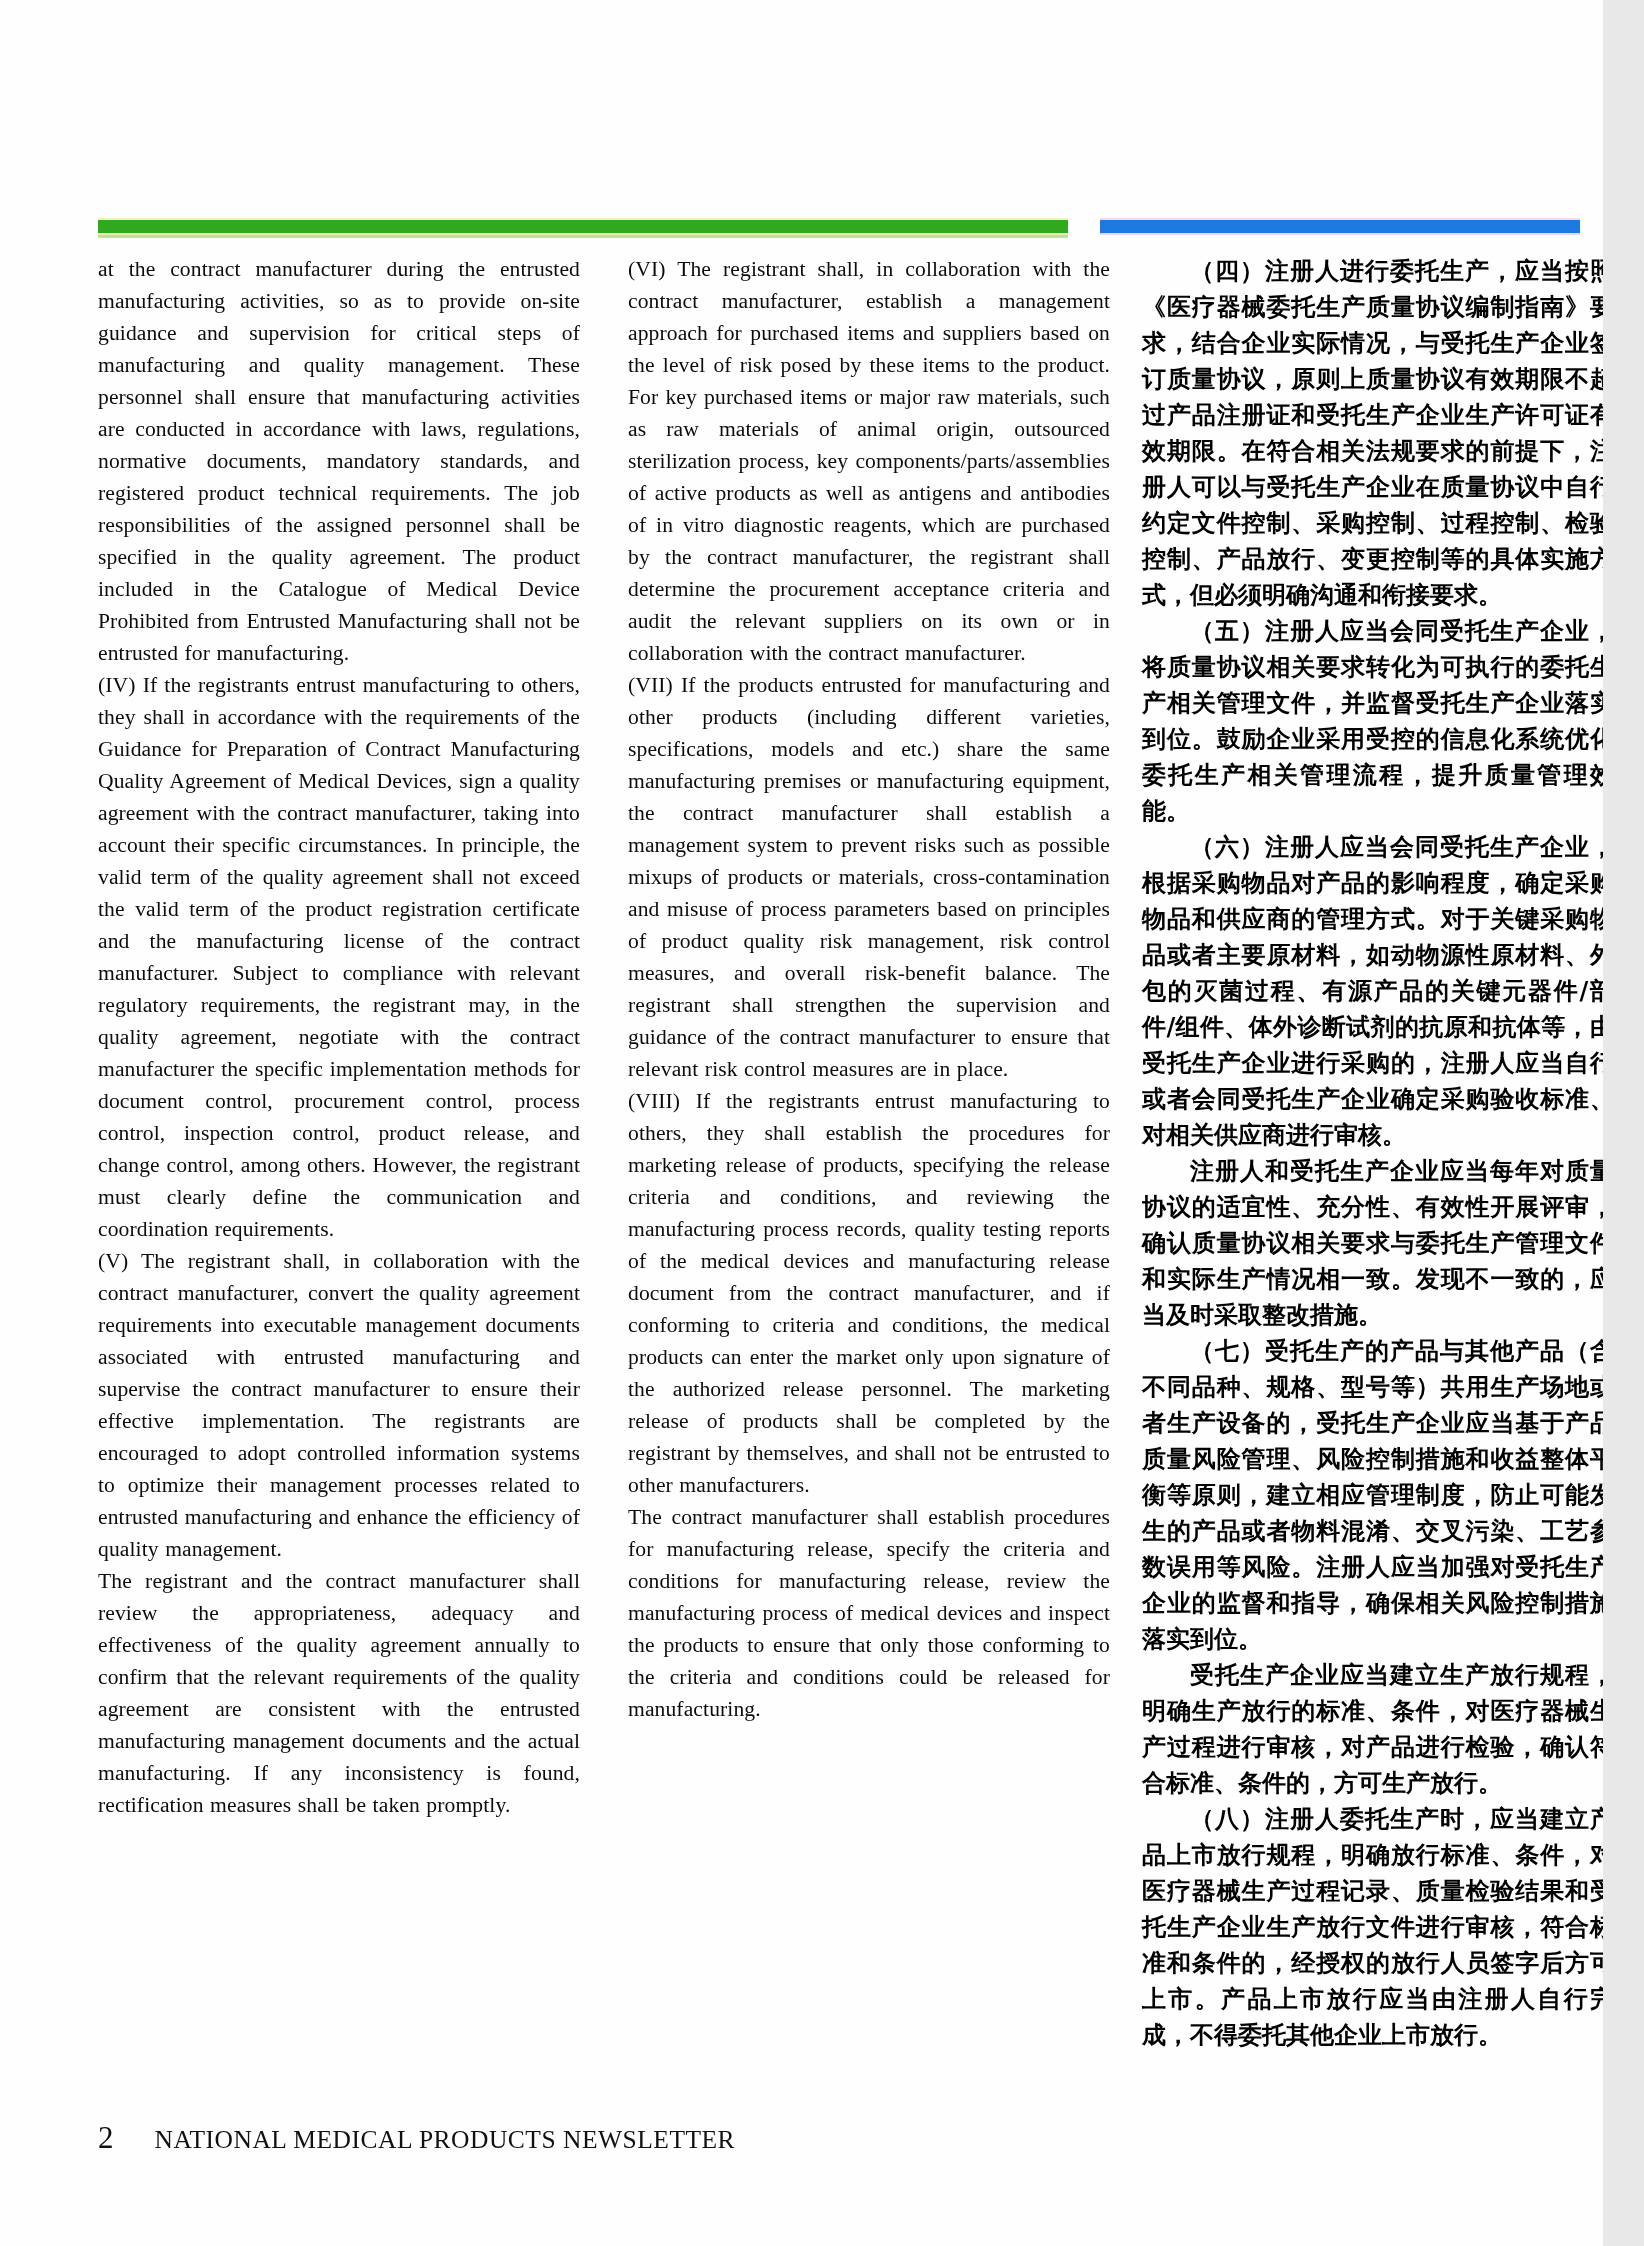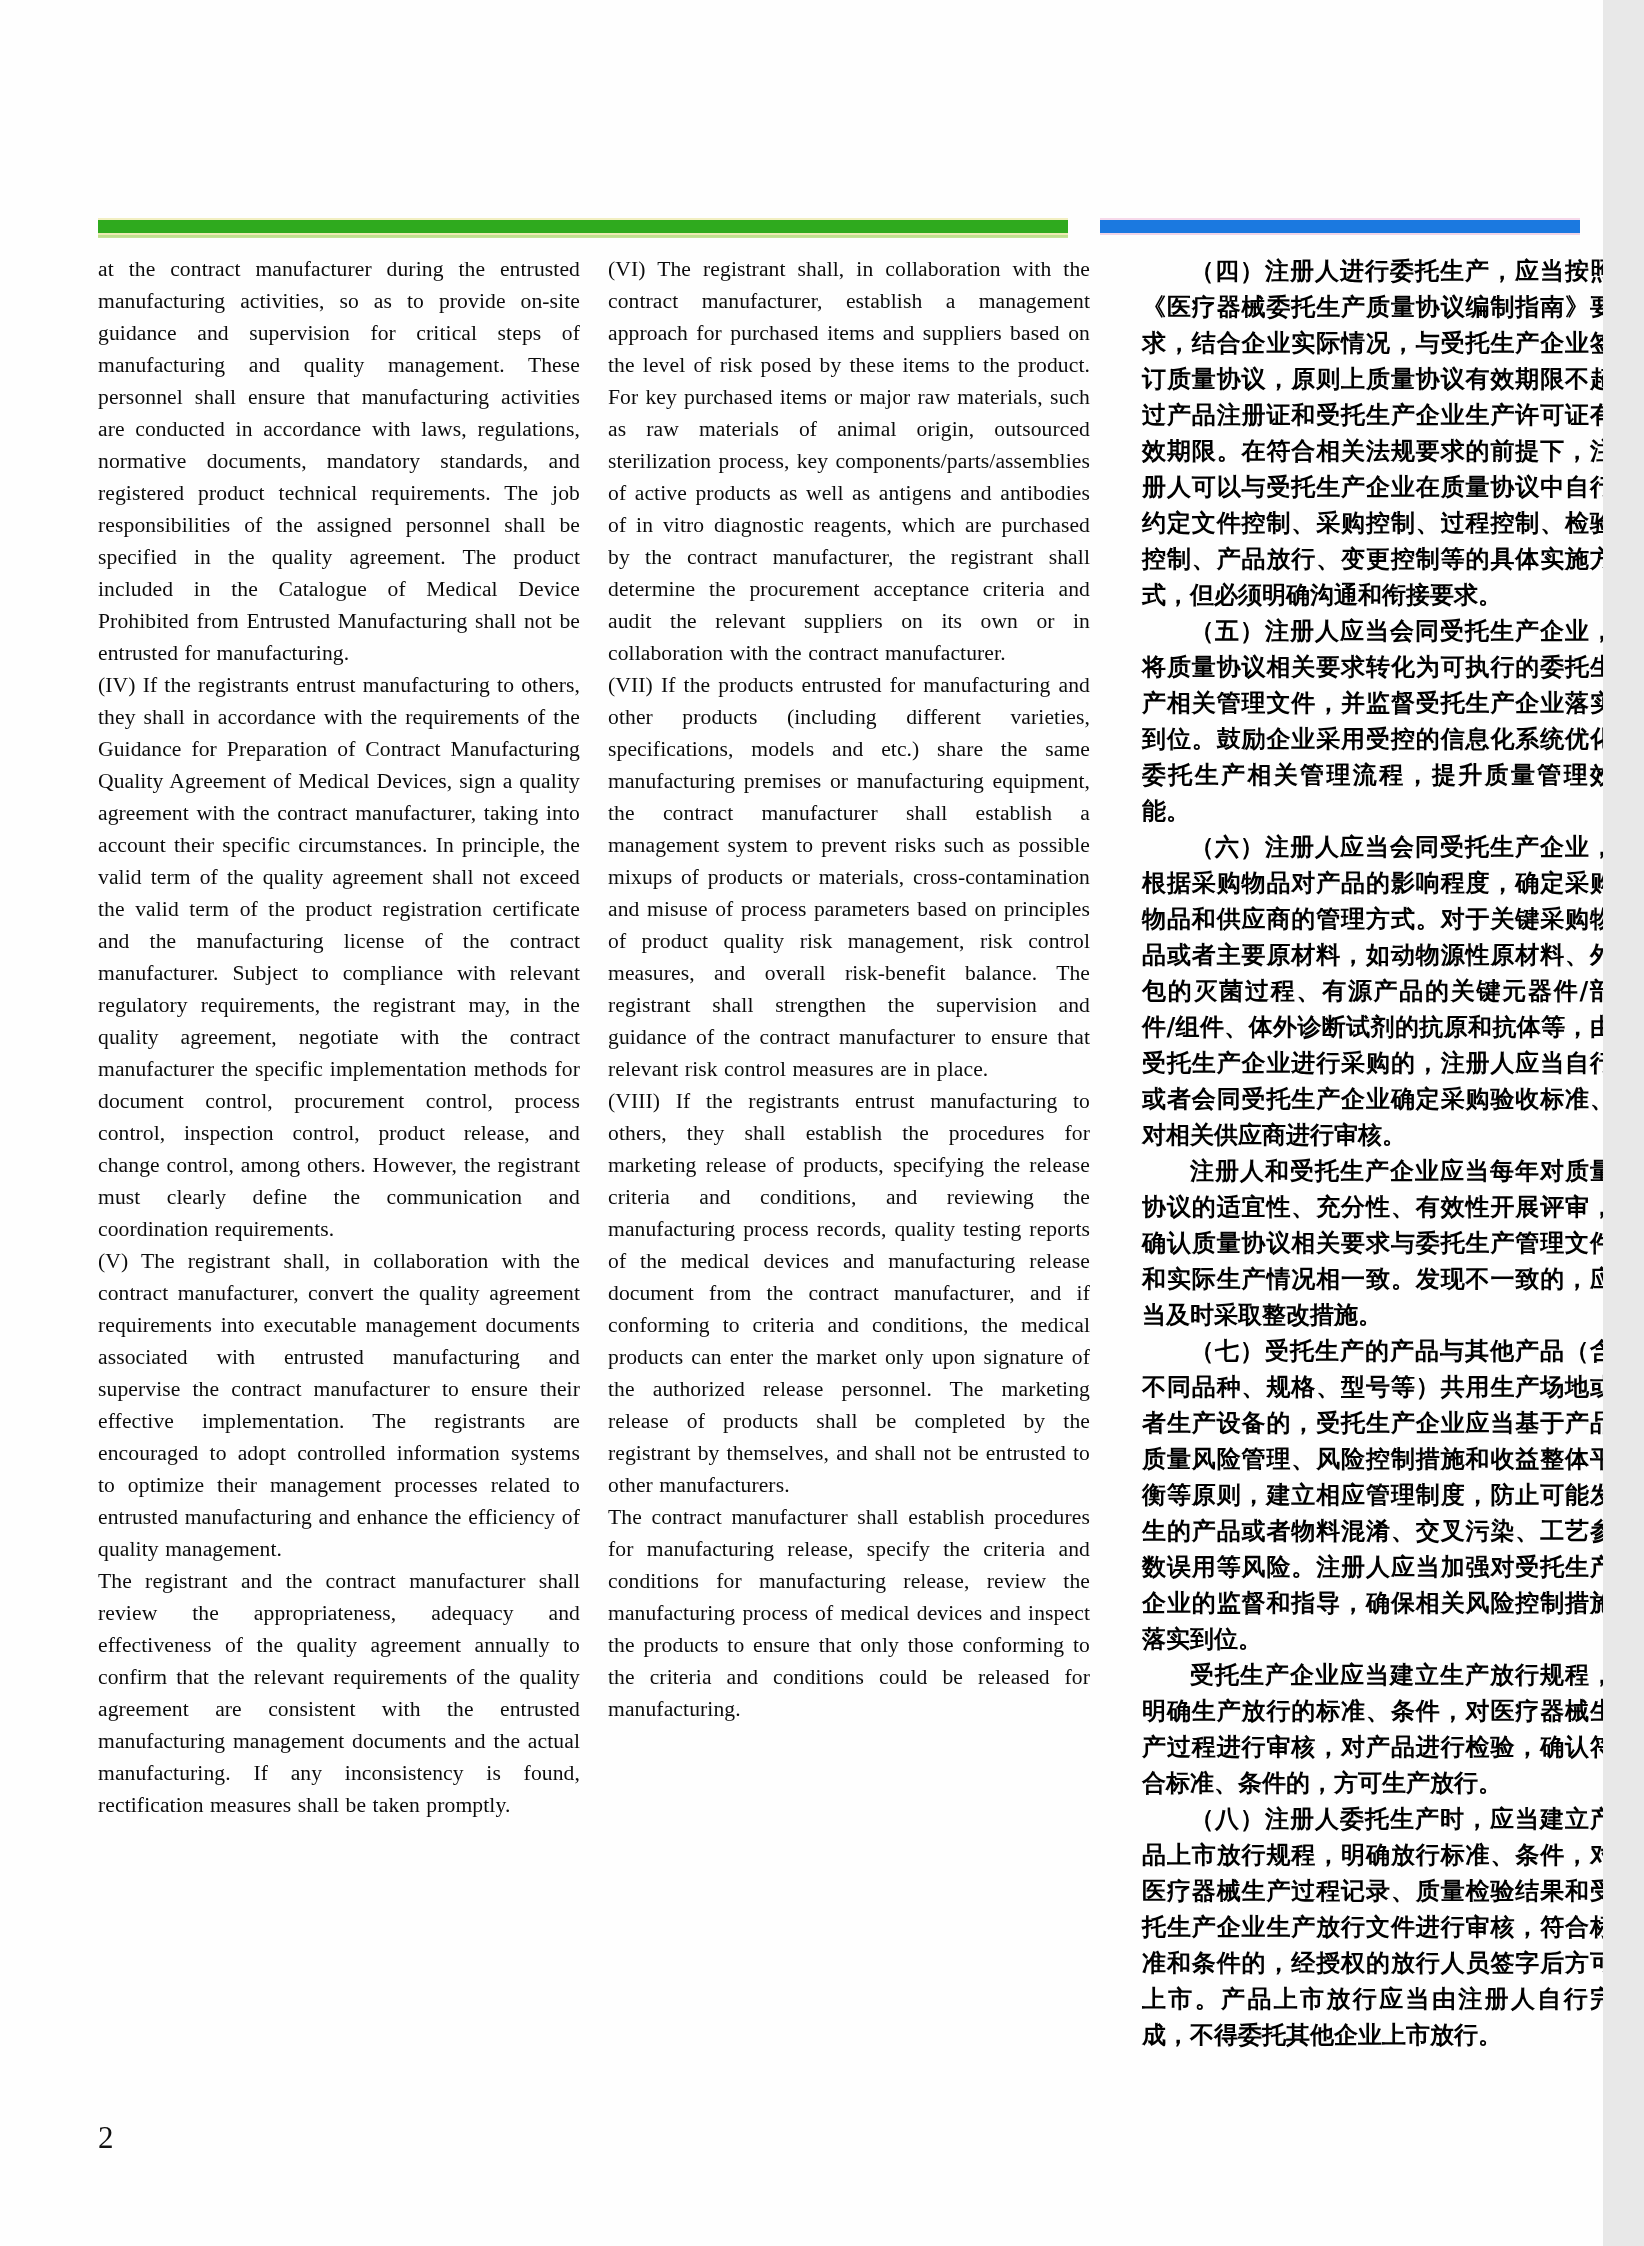--- a/index.html
+++ b/index.html
@@ -51,21 +51,21 @@
     width: 472px;
     font-family: "DejaVu Sans", sans-serif;
     font-weight: 700;
     font-size: 24px;
     line-height: 36px;
     color: #000;
     margin-left: 32px;
   }
   .col-zh p { margin: 0; text-indent: 2em; }
   #col1 { left: 98px; }
-  #col2 { left: 608px; }
+  #col2 { left: 628px; }
   .footer {
     position: absolute;
     left: 98px;
     top: 2120px;
     display: flex;
     align-items: baseline;
     color: #111;
   }
   .footer .page-num {
     font-size: 31px;
@@ -104,16 +104,17 @@
       <p>（五）注册人应当会同受托生产企业，将质量协议相关要求转化为可执行的委托生产相关管理文件，并监督受托生产企业落实到位。鼓励企业采用受控的信息化系统优化委托生产相关管理流程，提升质量管理效能。</p>
       <p>（六）注册人应当会同受托生产企业，根据采购物品对产品的影响程度，确定采购物品和供应商的管理方式。对于关键采购物品或者主要原材料，如动物源性原材料、外包的灭菌过程、有源产品的关键元器件/部件/组件、体外诊断试剂的抗原和抗体等，由受托生产企业进行采购的，注册人应当自行或者会同受托生产企业确定采购验收标准、对相关供应商进行审核。</p>
       <p>注册人和受托生产企业应当每年对质量协议的适宜性、充分性、有效性开展评审，确认质量协议相关要求与委托生产管理文件和实际生产情况相一致。发现不一致的，应当及时采取整改措施。</p>
       <p>（七）受托生产的产品与其他产品（含不同品种、规格、型号等）共用生产场地或者生产设备的，受托生产企业应当基于产品质量风险管理、风险控制措施和收益整体平衡等原则，建立相应管理制度，防止可能发生的产品或者物料混淆、交叉污染、工艺参数误用等风险。注册人应当加强对受托生产企业的监督和指导，确保相关风险控制措施落实到位。</p>
       <p>受托生产企业应当建立生产放行规程，明确生产放行的标准、条件，对医疗器械生产过程进行审核，对产品进行检验，确认符合标准、条件的，方可生产放行。</p>
       <p>（八）注册人委托生产时，应当建立产品上市放行规程，明确放行标准、条件，对医疗器械生产过程记录、质量检验结果和受托生产企业生产放行文件进行审核，符合标准和条件的，经授权的放行人员签字后方可上市。产品上市放行应当由注册人自行完成，不得委托其他企业上市放行。</p>
     </div>
 
   <div class="footer">
     <span class="page-num">2</span>
+    <span class="nl-title">NATIONAL MEDICAL PRODUCTS NEWSLETTER</span>
   </div>
 
 </div>
 
 
 </body></html>

